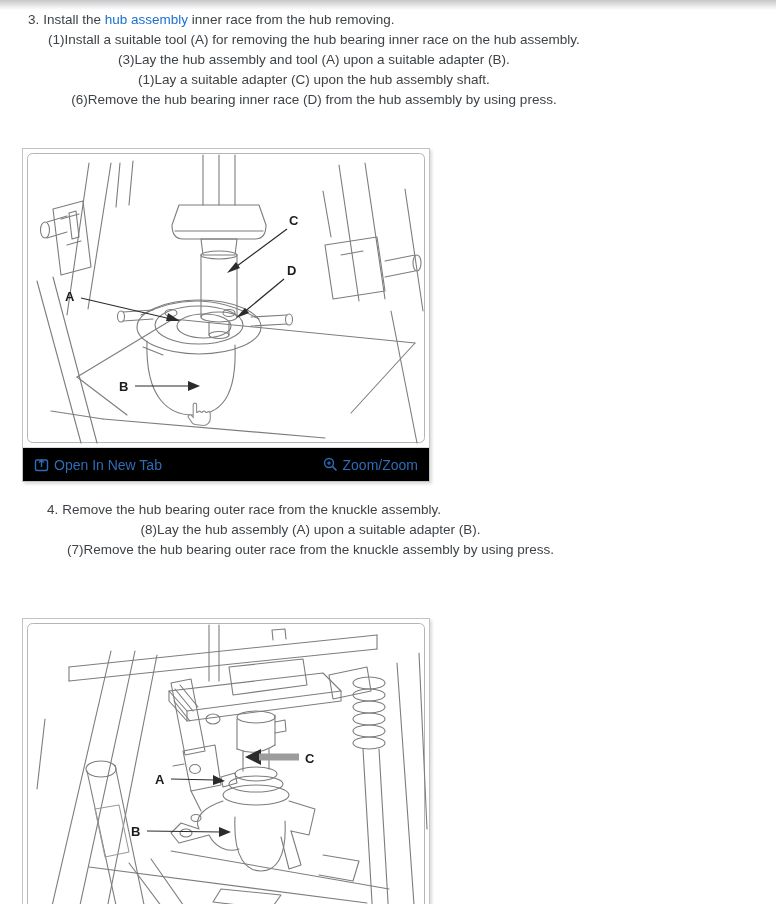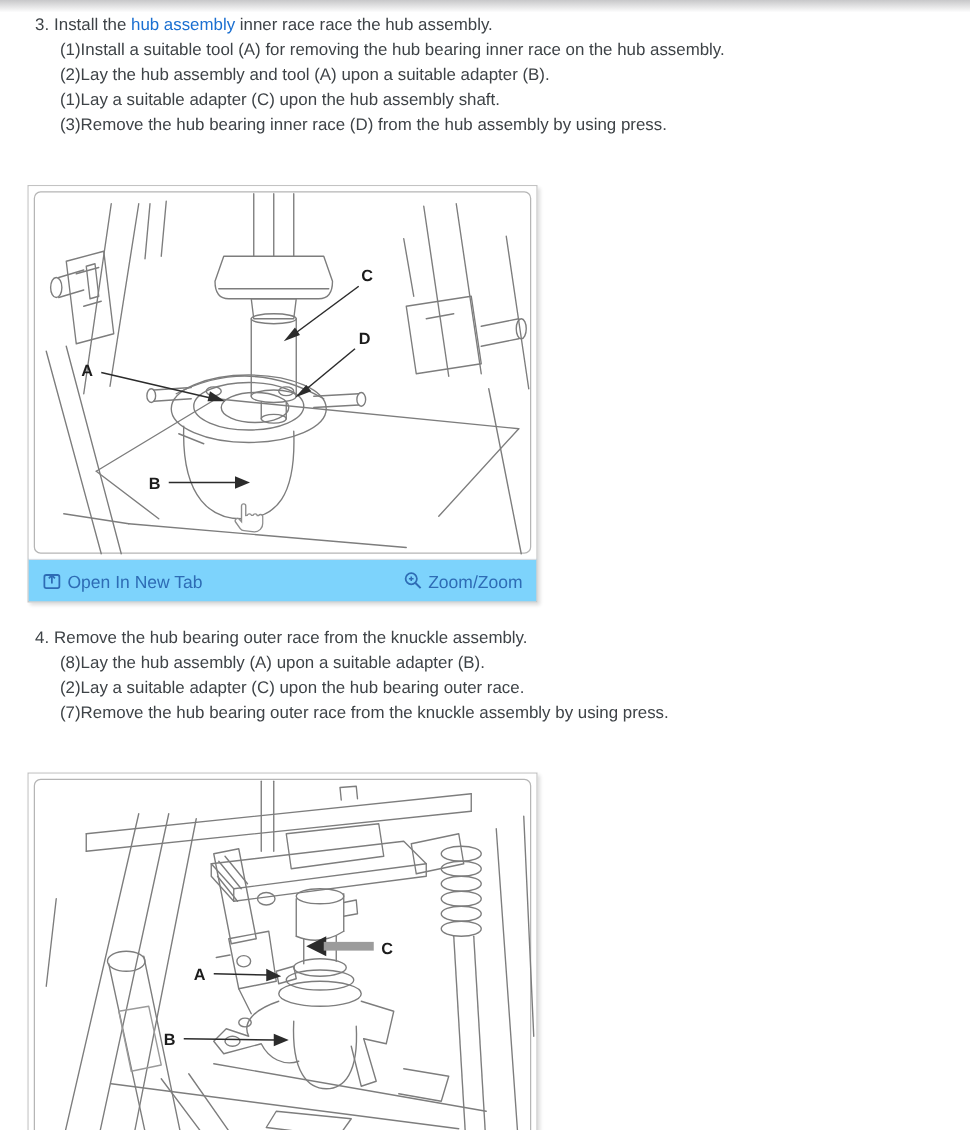--- a/index.html
+++ b/index.html
@@ -12,58 +12,58 @@
   }
   .top-shade {
     position:absolute; top:0; left:0; width:776px; height:10px;
     background:linear-gradient(#c7c7c9, rgba(255,255,255,0));
     pointer-events:none;
   }
   .step { position:absolute; left:28px; font-size:13.5px; line-height:20px; color:#3e4347; }
   .step-line { white-space:nowrap; }
   .step-num { padding-right:4px; }
   .link { color:#1a6fd1; text-decoration:none; cursor:pointer; }
-  .substep { padding-left:20px; white-space:nowrap; }
+  .substep { padding-left:20px; white-space:nowrap;text-align:center; }
 
   .figure-box {
     position:absolute; left:22px; width:408px;
     border:1px solid #c3c3c3; background:#ffffff;
     box-shadow:2px 2px 3px rgba(0,0,0,0.14);
   }
   #figure1 { top:148px; height:334px; }
   #figure2 { top:618px; height:366px; }
   .figure-img { position:relative; width:406px; overflow:hidden; background:#fff; }
   #figure1 .figure-img { height:298px; }
   #figure2 .figure-img { height:364px; }
   .hand-cursor { position:absolute; left:164px; top:250px; }
 
   .figure-footer {
-    height:34px; border-top:1px solid #d8dde3; background:#7dd3fc;
+    height:34px; border-top:1px solid #d8dde3; background:#000000;
     display:flex; justify-content:space-between; align-items:center;
     padding:0 11px;
   }
   .footer-link {
     display:flex; align-items:center; gap:5px;
     color:#2e6cb5; font-size:14px; cursor:pointer; white-space:nowrap;
   }
   .footer-link svg { display:block; }
   svg text { font-family:"Liberation Sans", sans-serif; }
 </style>
 </head>
 <body>
 
 <div class="page">
   <div class="top-shade"></div>
 
   <div class="step" style="top:10px;">
-    <div class="step-line"><span class="step-num">3.</span><span>Install the </span><a class="link">hub assembly</a><span> inner race race the hub assembly.</span></div>
+    <div class="step-line"><span class="step-num">3.</span><span>Install the </span><a class="link">hub assembly</a><span> inner race from the hub removing.</span></div>
     <div class="substep">(1)Install a suitable tool (A) for removing the hub bearing inner race on the hub assembly.</div>
-    <div class="substep">(2)Lay the hub assembly and tool (A) upon a suitable adapter (B).</div>
+    <div class="substep">(3)Lay the hub assembly and tool (A) upon a suitable adapter (B).</div>
     <div class="substep">(1)Lay a suitable adapter (C) upon the hub assembly shaft.</div>
-    <div class="substep">(3)Remove the hub bearing inner race (D) from the hub assembly by using press.</div>
+    <div class="substep">(6)Remove the hub bearing inner race (D) from the hub assembly by using press.</div>
   </div>
 
   <div class="figure-box" id="figure1">
     <div class="figure-img">
       <svg width="406" height="298" viewBox="0 0 406 298">
         <rect x="4.5" y="4.5" width="397" height="289" rx="5" fill="none" stroke="#b5b5b5" stroke-width="1"></rect>
         <g stroke="#7d7d7d" fill="none" stroke-width="1.1" stroke-linejoin="round" stroke-linecap="round">
 
           <path d="M66 14 L44 166"></path>
             <path d="M88 14 L65 160"></path>
@@ -169,24 +169,23 @@
           <circle cx="6.4" cy="6.4" r="4.8" fill="none" stroke="#2e6cb5" stroke-width="1.5"></circle>
           <line x1="10" y1="10" x2="14.4" y2="14.4" stroke="#2e6cb5" stroke-width="1.7"></line>
           <line x1="6.4" y1="4.4" x2="6.4" y2="8.4" stroke="#2e6cb5" stroke-width="1.3"></line>
           <line x1="4.4" y1="6.4" x2="8.4" y2="6.4" stroke="#2e6cb5" stroke-width="1.3"></line>
         </svg>
         <span>Zoom/Zoom</span>
       </div>
     </div>
   </div>
 
-  <div class="step" style="top:500px;">
+  <div class="step" style="top:500px;margin-left:19px;">
     <div class="step-line"><span class="step-num">4.</span><span>Remove the hub bearing outer race from the knuckle assembly.</span></div>
     <div class="substep">(8)Lay the hub assembly (A) upon a suitable adapter (B).</div>
-    <div class="substep">(2)Lay a suitable adapter (C) upon the hub bearing outer race.</div>
     <div class="substep">(7)Remove the hub bearing outer race from the knuckle assembly by using press.</div>
   </div>
 
   <div class="figure-box" id="figure2">
     <div class="figure-img">
       <svg width="406" height="364" viewBox="0 0 406 364">
         <rect x="4.5" y="4.5" width="397" height="352" rx="5" fill="none" stroke="#b5b5b5" stroke-width="1"></rect>
         <g stroke="#7d7d7d" fill="none" stroke-width="1.1" stroke-linejoin="round" stroke-linecap="round">
 
           <path d="M46 48 L354 16"></path>

